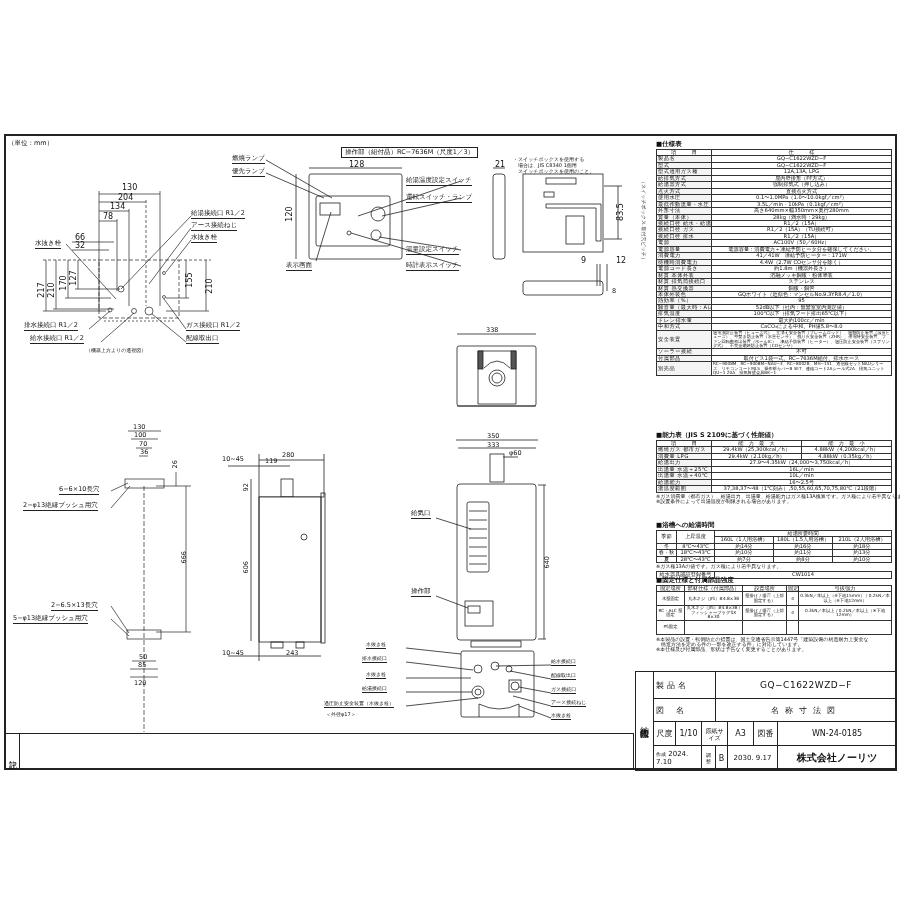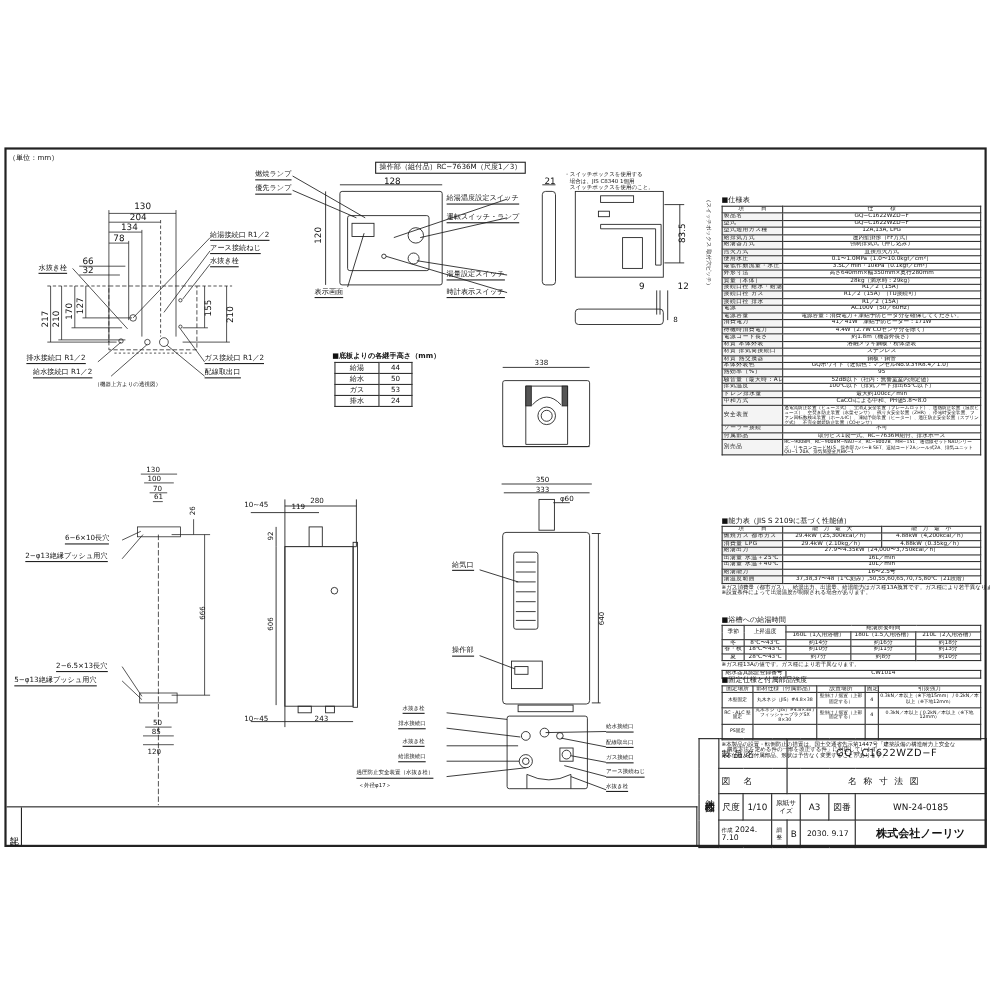--- a/index.html
+++ b/index.html
@@ -9,21 +9,21 @@
   .abs { position: absolute; }
   .t { font-size: 8px; white-space: nowrap; line-height: 1; }
   .ts { font-size: 6.5px; white-space: nowrap; line-height: 1; }
   .tx { font-size: 5px; white-space: nowrap; line-height: 1; }
   .ul { border-bottom: 1px solid #222; padding-bottom: 1px; }
   .box { border: 1px solid #222; }
   svg { position: absolute; overflow: visible; }
   table { border-collapse: collapse; }
   .spec td { border: 0.8px solid #333; font-size: 5.2px; line-height: 1.05; padding: 0 1px; text-align: center; white-space: nowrap; overflow: hidden; }
   .spec td.k { text-align: justify; letter-spacing: 0.5px; background: #f4f4f4; }
-  .sec { font-size: 6.5px; font-weight: normal; margin-top: 38px; }
+  .sec { font-size: 6.5px; font-weight: bold; }
   .small-tbl td { border: 1px solid #333; font-size: 6.5px; padding: 0 3px; text-align: center; height: 9px; }
   .title-block td { border: 1px solid #222; font-size: 8px; text-align: center; padding: 0 2px; }
   .notes { font-size: 8px; line-height: 11px; }
 </style>
 </head>
 <body>
 
 <div class="sheet">
 
   <div class="abs ts" style="left:2px;top:4px">（単位：mm）</div>
@@ -155,43 +155,20 @@
       <div>　場合は、JIS C8340 1個用</div>
       <div>　スイッチボックスを使用のこと。</div>
     </div>
     <div class="abs t" style="left:606px;top:72px;transform:rotate(-90deg)">83.5</div>
     <div class="abs tx" style="left:596px;top:82px;transform:rotate(90deg)">（スイッチボックス 取付穴ピッチ）</div>
     <div class="abs t" style="left:575px;top:121px">9</div>
     <div class="abs t" style="left:610px;top:121px">12</div>
     <div class="abs ts" style="left:606px;top:152px">8</div>
   </div>
 
-  <div class="abs" style="left:296px;top:184px">
-    <div class="ts" style="font-weight:bold;margin-bottom:2px">■底板よりの各継手高さ（mm）</div>
-    <table class="small-tbl" style="margin-left:2px">
-      <tbody>
-          <tr>
-            <td style="width:40px">給湯</td>
-            <td style="width:30px">44</td>
-          </tr>
-      <tr>
-            <td>給水</td>
-            <td>50</td>
-          </tr>
-      <tr>
-            <td>ガス</td>
-            <td>53</td>
-          </tr>
-      <tr>
-            <td>排水</td>
-            <td>24</td>
-          </tr>
-    </tbody>
-      </table>
-  </div>
 
   <div>
     <svg style="left:0;top:0" width="200" height="580">
       <g stroke="#222" stroke-width="0.7" fill="none">
         <line x1="122" y1="295" x2="155" y2="295"></line>
         <line x1="125" y1="303" x2="152" y2="303"></line>
         <line x1="130" y1="312" x2="146" y2="312"></line>
         <line x1="133" y1="320" x2="142" y2="320"></line>
         <rect x="119" y="343" width="39" height="9"></rect>
         <line x1="138" y1="350" x2="138" y2="596" stroke-dasharray="5,2"></line>
@@ -205,21 +182,21 @@
         <line x1="124" y1="541" x2="152" y2="541"></line>
         <line x1="105" y1="355" x2="122" y2="347"></line>
         <line x1="105" y1="372" x2="124" y2="350"></line>
         <line x1="105" y1="470" x2="123" y2="497"></line>
         <line x1="105" y1="483" x2="123" y2="500"></line>
       </g>
     </svg>
     <div class="abs ts" style="left:127px;top:288px">130</div>
     <div class="abs ts" style="left:128px;top:296px">100</div>
     <div class="abs ts" style="left:133px;top:305px">70</div>
-    <div class="abs ts" style="left:134px;top:313px">61</div>
+    <div class="abs ts" style="left:134px;top:313px">36</div>
     <div class="abs ts" style="left:165px;top:325px;transform:rotate(-90deg)">26</div>
     <div class="abs ts" style="left:172px;top:418px;transform:rotate(-90deg)">666</div>
     <div class="abs ts" style="left:133px;top:518px">50</div>
     <div class="abs ts" style="left:132px;top:526px">85</div>
     <div class="abs ts" style="left:128px;top:544px">120</div>
     <div class="abs ts ul" style="left:53px;top:350px">6−6×10長穴</div>
     <div class="abs ts ul" style="left:17px;top:366px">2−φ13絶縁ブッシュ用穴</div>
     <div class="abs ts ul" style="left:45px;top:466px">2−6.5×13長穴</div>
     <div class="abs ts ul" style="left:7px;top:479px">5−φ13絶縁ブッシュ用穴</div>
   </div>

